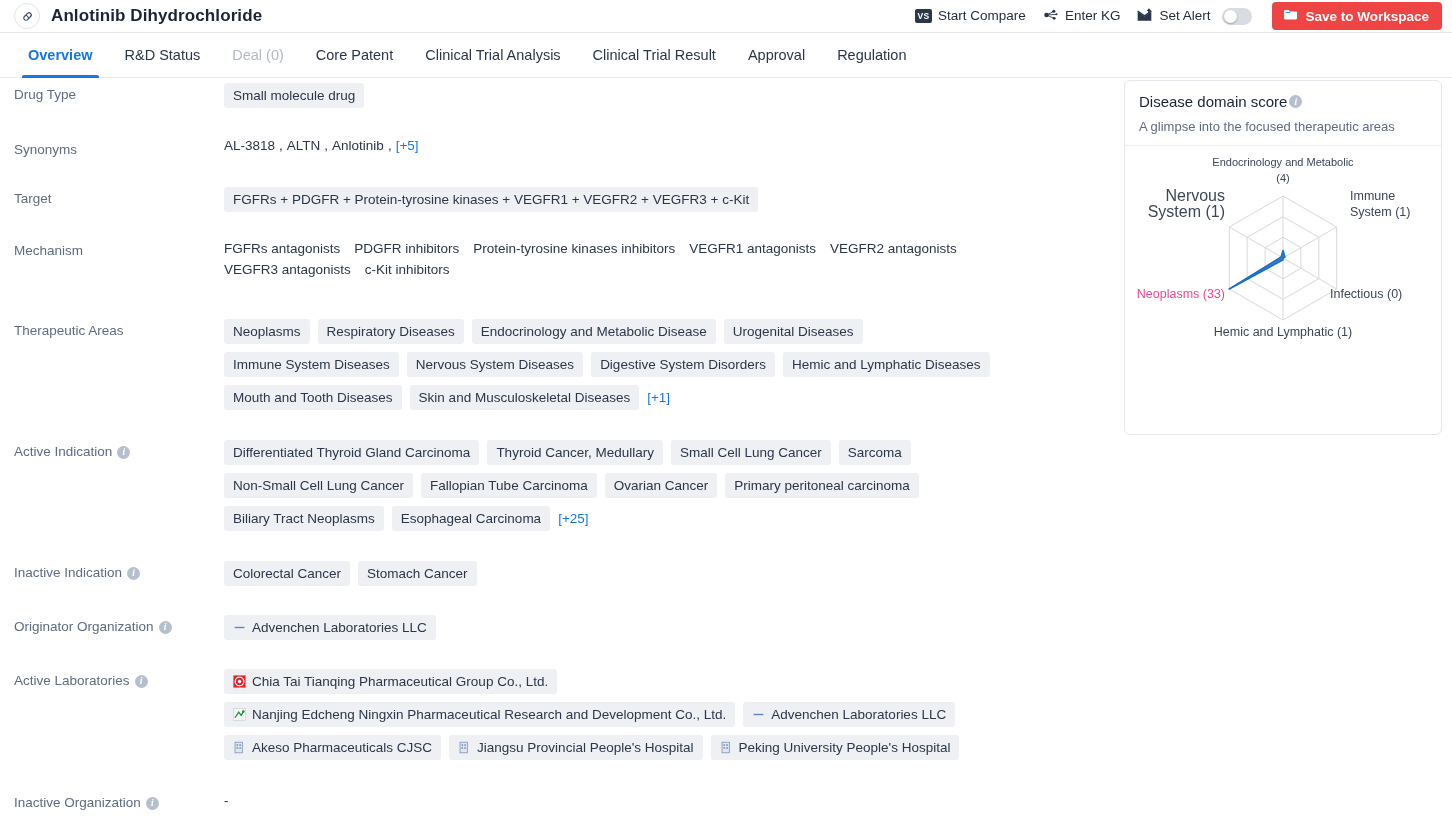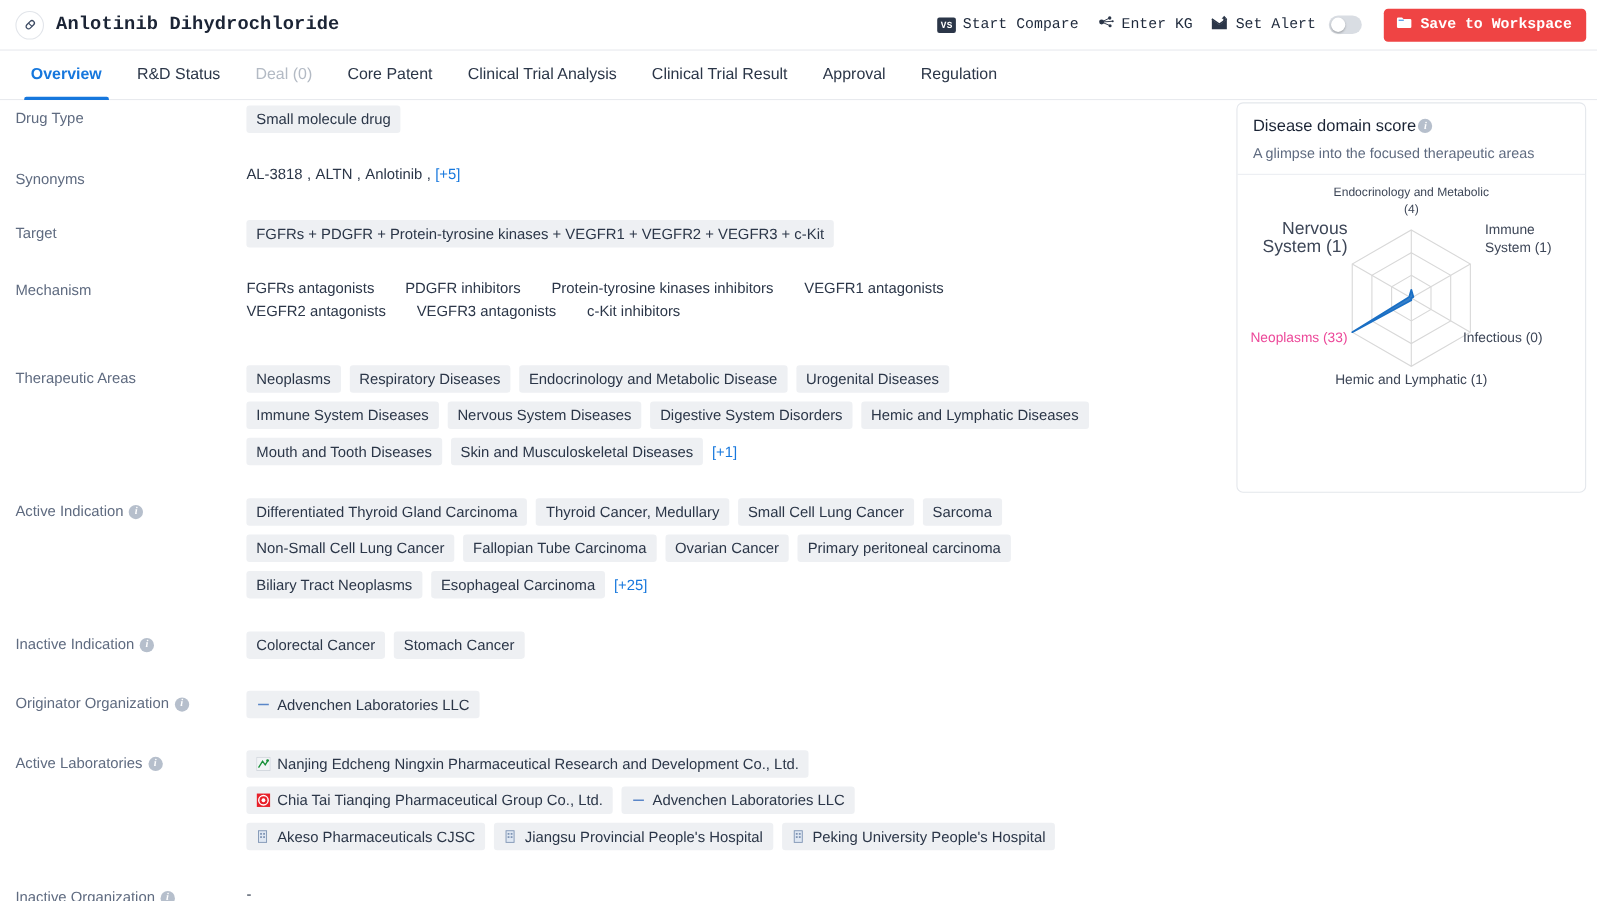--- a/index.html
+++ b/index.html
@@ -7,26 +7,25 @@
     margin: 0; padding: 0;
     width: 1452px; height: 819px;
     background: #ffffff;
     font-family: "Liberation Sans", sans-serif;
     color: #2b3648;
     overflow: hidden;
   }
 
   
   .header {
-    height: 46px;
+    height: 33px;
     display: flex; align-items: center;
     padding: 0 10px 0 14px;
     border-bottom: 1px solid #e8eaee;
     position: relative;
-    font-family: Liberation Mono, monospace;
   }
   .drug-icon {
     width: 26px; height: 26px; border-radius: 50%;
     border: 1px solid #e2e5ea;
     display: flex; align-items: center; justify-content: center;
     flex: none;
   }
   .page-title {
     font-size: 17px; font-weight: bold; color: #1b2435;
     margin-left: 11px; letter-spacing: .1px;
@@ -114,21 +113,21 @@
     background: #eef0f3; border-radius: 3px;
     padding: 4px 9px; font-size: 13.5px; color: #2b3648;
     line-height: 17px; white-space: nowrap;
     display: inline-flex; align-items: center; gap: 6px;
     cursor: pointer;
   }
   .more-link { color: #1677dd; font-size: 13.5px; cursor: pointer; }
   .syn { display: flex; flex-wrap: wrap; gap: 0 4px; align-items: center;
          font-size: 13.5px; color: #2b3648; }
   .syn span.s { cursor: pointer; }
-  .mech-wrap { display: flex; flex-wrap: wrap; gap: 2px 28px; max-width: 745px;
+  .mech-wrap { display: flex; flex-wrap: wrap; gap: 2px 14px; max-width: 745px;
                font-size: 13.5px; color: #2b3648; line-height: 19px; }
   .mech-wrap span { cursor: pointer; }
   .dash { font-size: 13.5px; color: #2b3648; }
   .org-logo { width: 13px; height: 13px; flex: none; display: block; }
 
   
   .right-panel {
     position: absolute; left: 1124px; top: 2px;
     width: 318px; height: 355px;
     border: 1px solid #e4e7ec; border-radius: 6px;
@@ -337,33 +336,33 @@
 
     <div class="row" style="margin-top:29px;">
       <div class="lbl-cell">
         <span>Active Laboratories</span>
         <span class="info-i">i</span>
       </div>
       <div class="val-cell" style="max-width:770px;">
         <div class="chips">
           <span class="chip">
             <svg class="org-logo" viewBox="0 0 16 16">
+              <rect x="0.5" y="0.5" width="15" height="15" fill="#e8202a"></rect>
+              <circle cx="8" cy="8" r="5.3" fill="none" stroke="#ffffff" stroke-width="1.6"></circle>
+              <circle cx="8" cy="8" r="2.1" fill="#ffffff"></circle>
+            </svg>
+            <span>Chia Tai Tianqing Pharmaceutical Group Co., Ltd.</span>
+          </span>
+          <span class="chip">
+            <svg class="org-logo" viewBox="0 0 16 16">
               <rect x="0.5" y="0.5" width="15" height="15" fill="#f2f4f6" stroke="#c8ced6" stroke-width="0.8"></rect>
               <path d="M2.5 12 L7 5 L10 9 L13.5 3.5" fill="none" stroke="#19913a" stroke-width="1.5"></path>
               <circle cx="12.6" cy="4.2" r="1.5" fill="#19913a"></circle>
             </svg>
             <span>Nanjing Edcheng Ningxin Pharmaceutical Research and Development Co., Ltd.</span>
-          </span>
-          <span class="chip">
-            <svg class="org-logo" viewBox="0 0 16 16">
-              <rect x="0.5" y="0.5" width="15" height="15" fill="#e8202a"></rect>
-              <circle cx="8" cy="8" r="5.3" fill="none" stroke="#ffffff" stroke-width="1.6"></circle>
-              <circle cx="8" cy="8" r="2.1" fill="#ffffff"></circle>
-            </svg>
-            <span>Chia Tai Tianqing Pharmaceutical Group Co., Ltd.</span>
           </span>
           <span class="chip">
             <svg class="org-logo" viewBox="0 0 16 16">
               <line x1="2" y1="8" x2="14" y2="8" stroke="#5a86c8" stroke-width="1.7"></line>
             </svg>
             <span>Advenchen Laboratories LLC</span>
           </span>
           <span class="chip">
             <svg class="org-logo" viewBox="0 0 16 16">
               <rect x="2.5" y="1.5" width="9" height="13" fill="#dfe7f2" stroke="#7d93b3" stroke-width="1"></rect>

